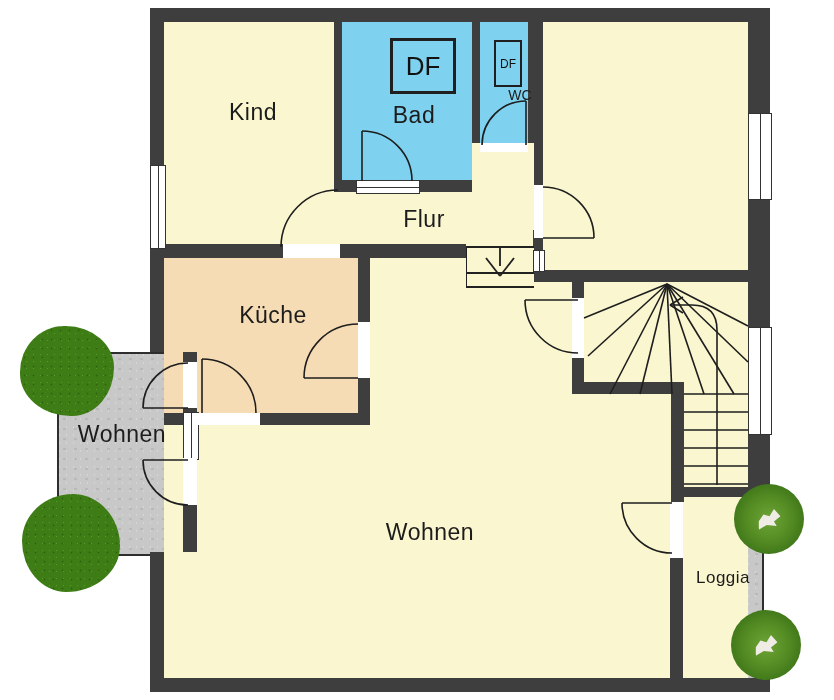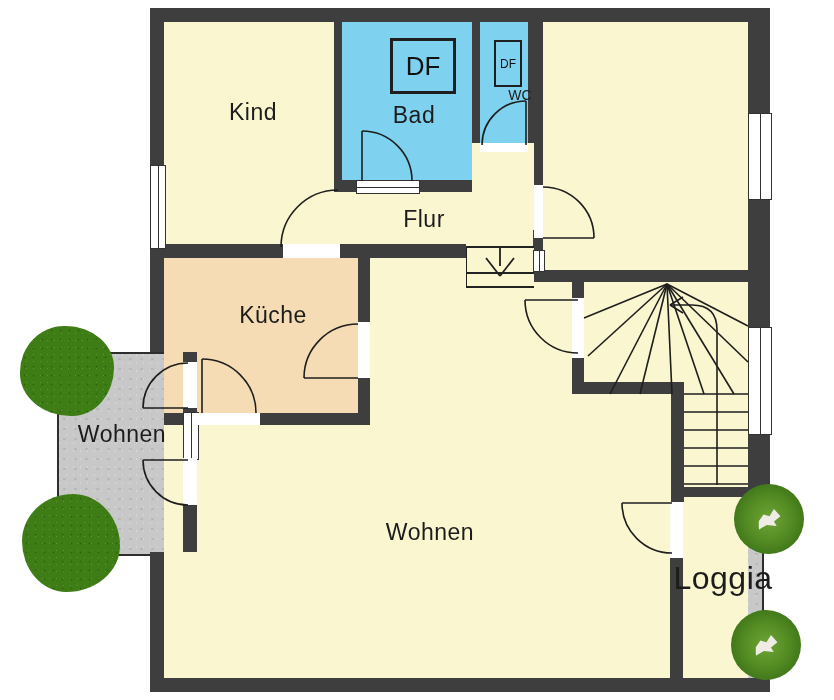--- a/index.html
+++ b/index.html
@@ -180,21 +180,21 @@
     <span>DF</span>
   </div>
 
   <div class="lbl" style="left:225px;top:112px;margin-left:28px;">Kind</div>
   <div class="lbl" style="left:414px;top:115px;">Bad</div>
   <div class="lbl small" style="left:500px;top:95px;margin-left:20px;">WC</div>
   <div class="lbl" style="left:424px;top:219px;">Flur</div>
   <div class="lbl" style="left:273px;top:315px;">Küche</div>
   <div class="lbl" style="left:122px;top:434px;">Wohnen</div>
   <div class="lbl" style="left:430px;top:532px;">Wohnen</div>
-  <div class="lbl" style="left:723px;top:578px;font-size:32px;">Loggia</div>
+  <div class="lbl" style="left:723px;top:578px;font-size:17px;">Loggia</div>
 
   <div class="bush" style="left:20px;top:326px;width:94px;height:90px;"></div>
   <div class="bush" style="left:22px;top:494px;width:98px;height:98px;border-radius:52% 48% 55% 45% / 48% 53% 47% 52%;"></div>
   <div class="ball" style="left:734px;top:484px;width:70px;height:70px;">
     <span class="shine"></span>
   </div>
   <div class="ball" style="left:731px;top:610px;width:70px;height:70px;">
     <span class="shine"></span>
   </div>
 

